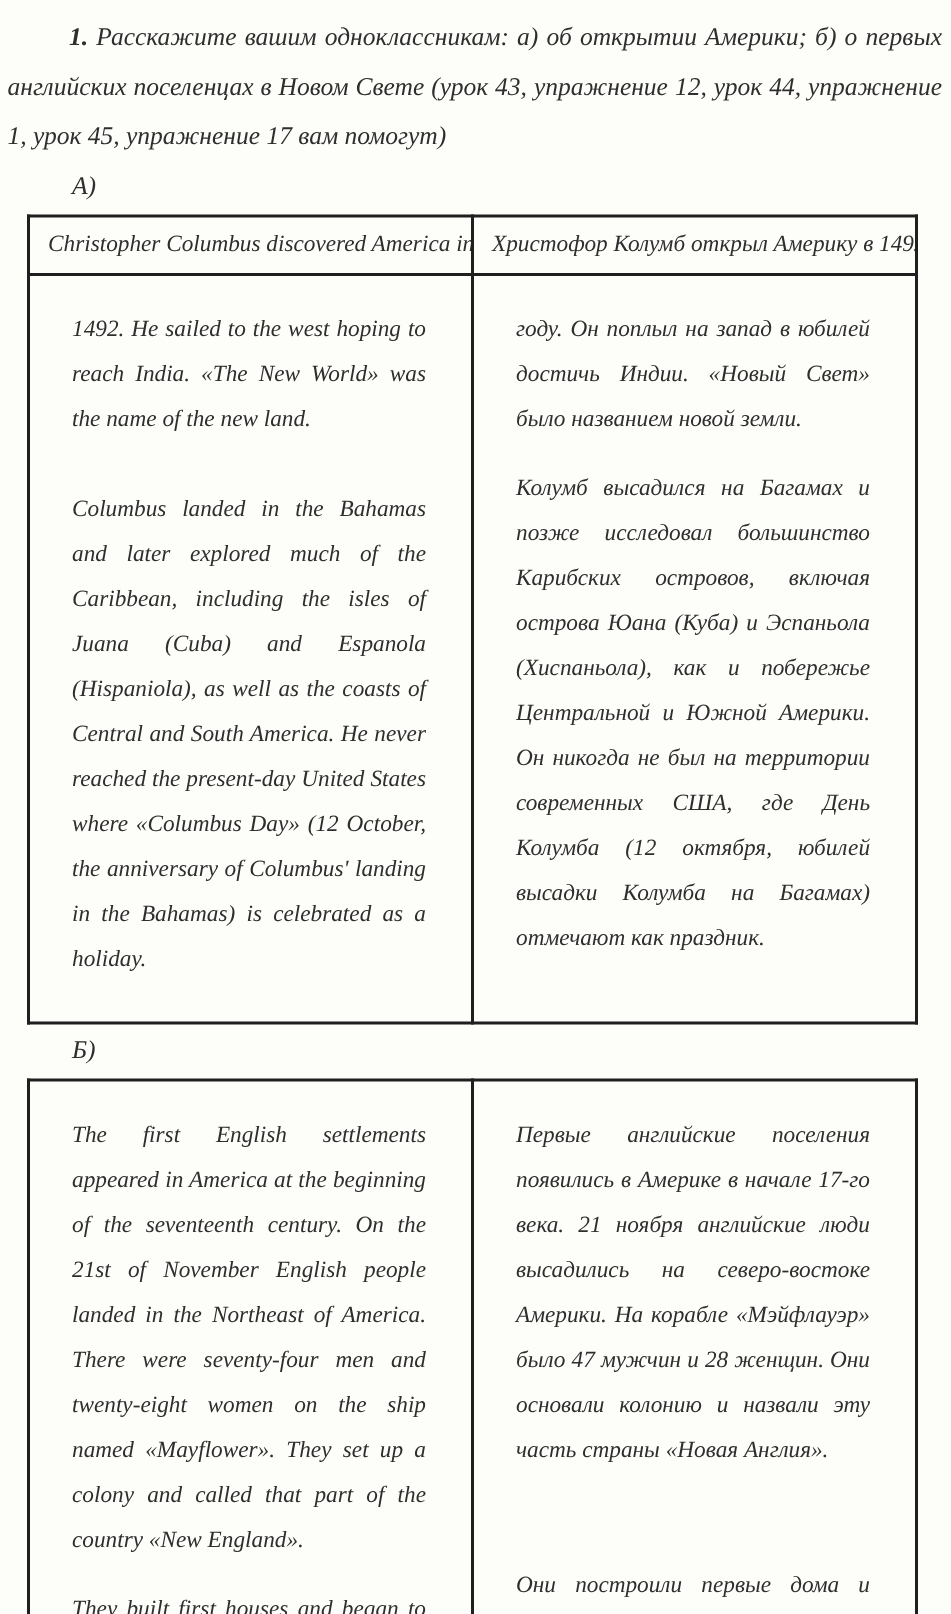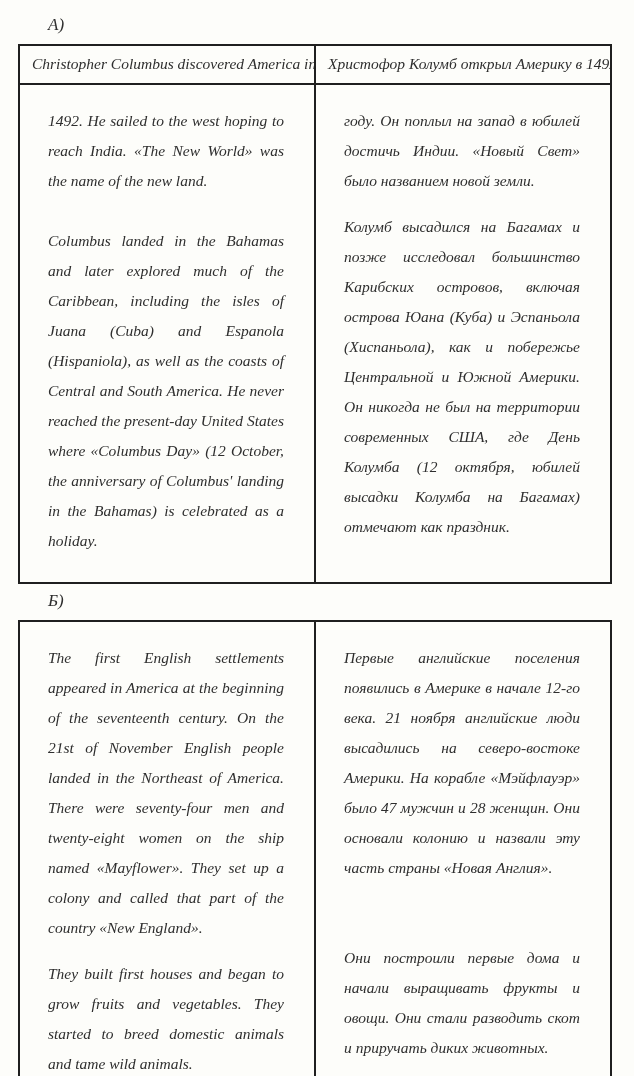--- a/index.html
+++ b/index.html
@@ -72,20 +72,21 @@
   }
   td p.gap-two {
     margin-top: 60px;
   }
 </style>
 </head>
 <body>
 
 <div class="page">
 
+  <p class="instruction"><span class="num">1.</span><span> Расскажите вашим одноклассникам: а) об открытии Америки; б) о первых английских поселенцах в Новом Свете (урок 43, упражнение 12, урок 44, упражнение 1, урок 45, упражнение 17 вам помогут)</span></p>
 
 
   <p class="section-label">А)</p>
 
   <table class="trans-table">
     <tbody>
         <tr class="split-row">
       <td lang="en">Christopher Columbus discovered America in</td>
       <td lang="ru">Христофор Колумб открыл Америку в 1492</td>
     </tr>
@@ -105,20 +106,20 @@
   <p class="section-label">Б)</p>
 
   <table class="trans-table">
     <tbody>
         <tr>
       <td lang="en">
         <p>The first English settlements appeared in America at the beginning of the seventeenth century. On the 21st of November English people landed in the Northeast of America. There were seventy-four men and twenty-eight women on the ship named «Mayflower». They set up a colony and called that part of the country «New England».</p>
         <p>They built first houses and began to grow fruits and vegetables. They started to breed domestic animals and tame wild animals.</p>
       </td>
       <td lang="ru">
-        <p>Первые английские поселения появились в Америке в начале 12-го века. 21 ноября английские люди высадились на северо-востоке Америки. На корабле «Мэйфлауэр» было 47 мужчин и 28 женщин. Они основали колонию и назвали эту часть страны «Новая Англия».</p>
+        <p>Первые английские поселения появились в Америке в начале 17-го века. 21 ноября английские люди высадились на северо-востоке Америки. На корабле «Мэйфлауэр» было 47 мужчин и 28 женщин. Они основали колонию и назвали эту часть страны «Новая Англия».</p>
         <p class="gap-two">Они построили первые дома и начали выращивать фрукты и овощи. Они стали разводить скот и приручать диких животных.</p>
       </td>
     </tr>
   </tbody>
     </table>
 
 </div>
 
 </body></html>

